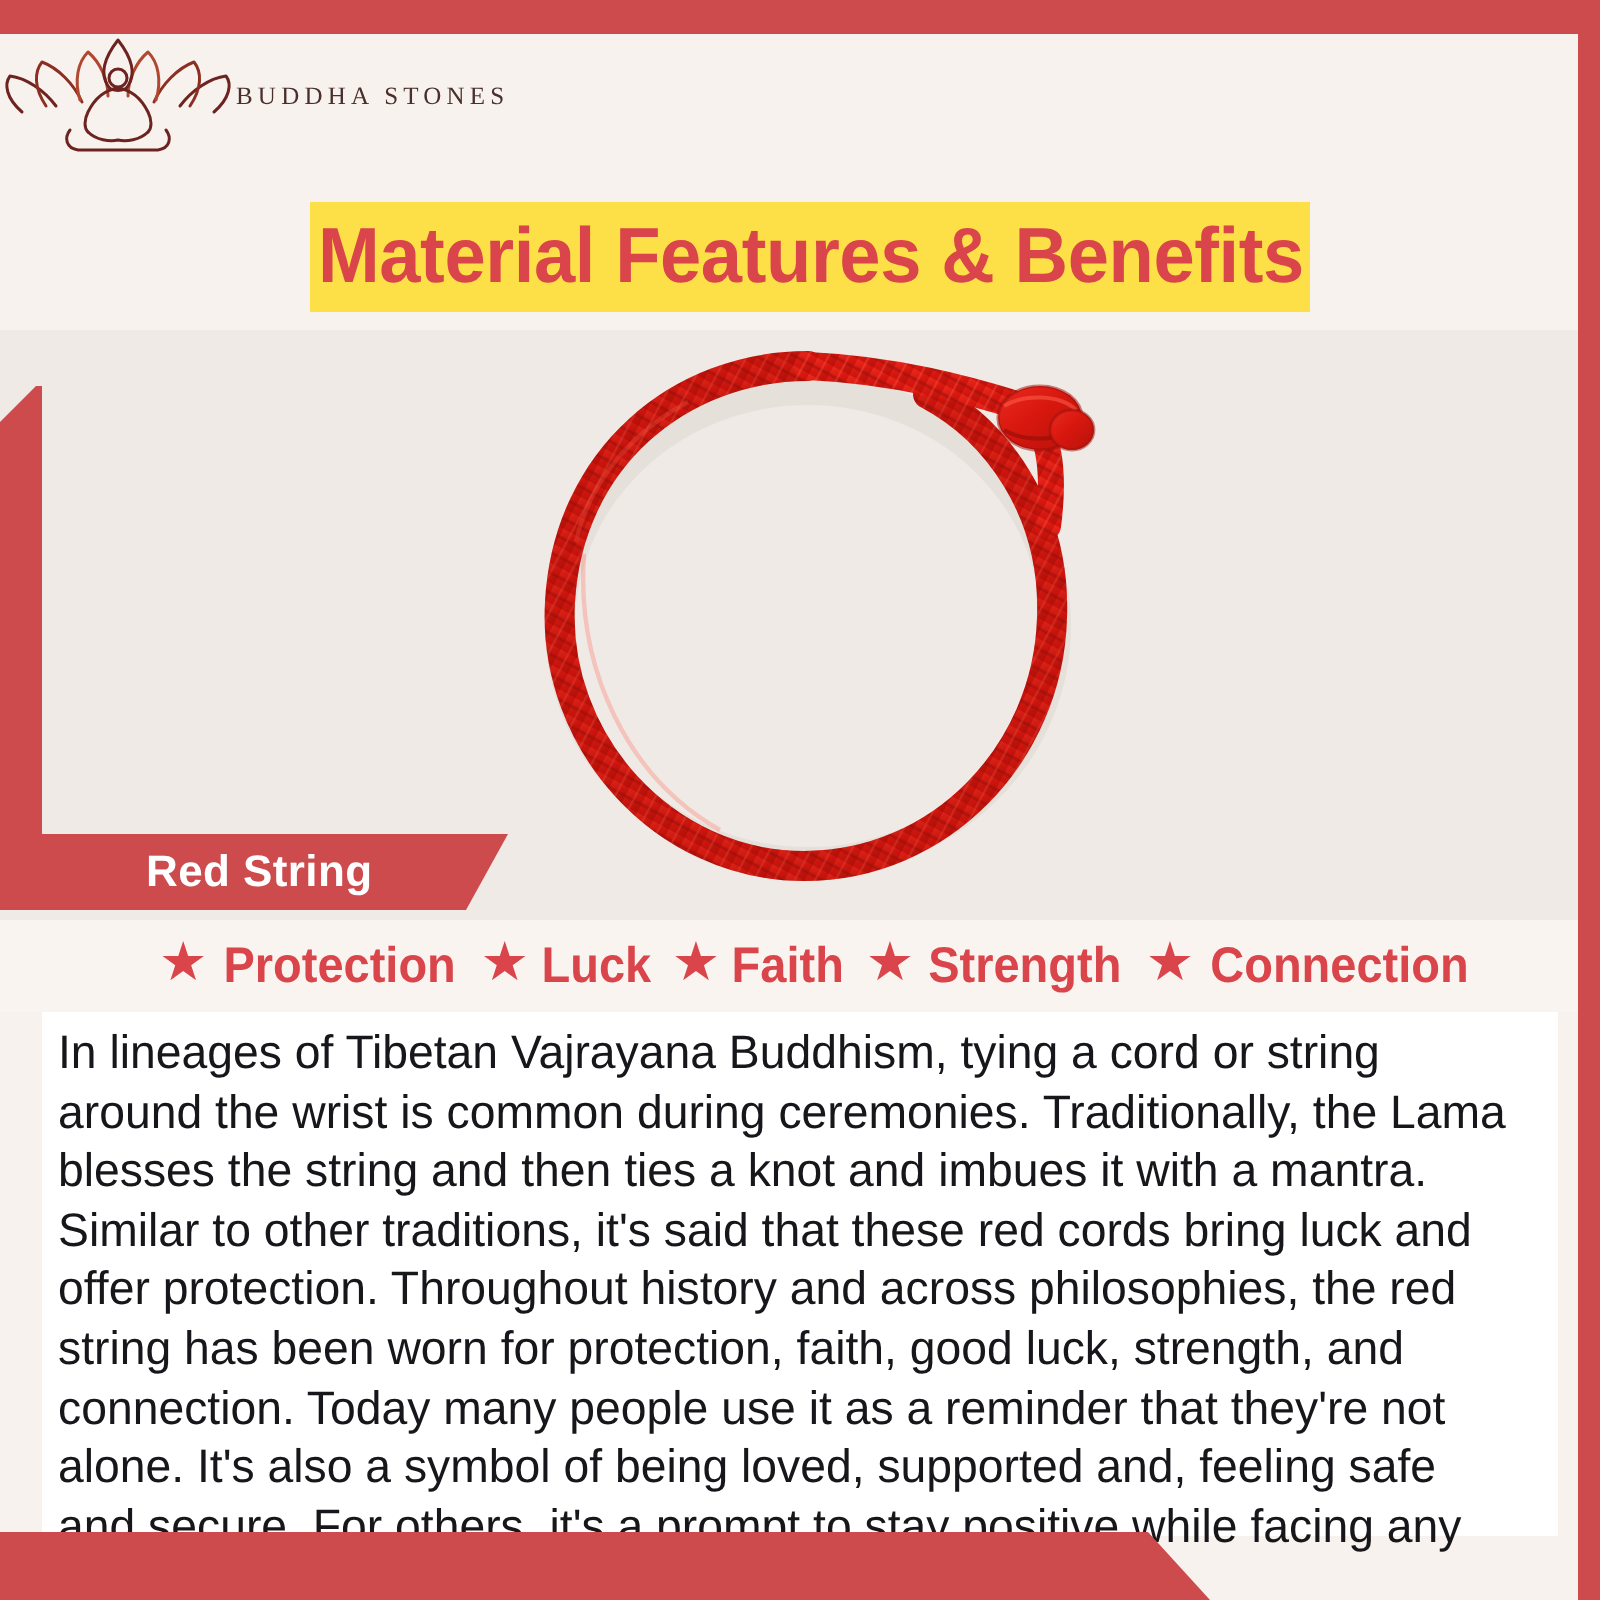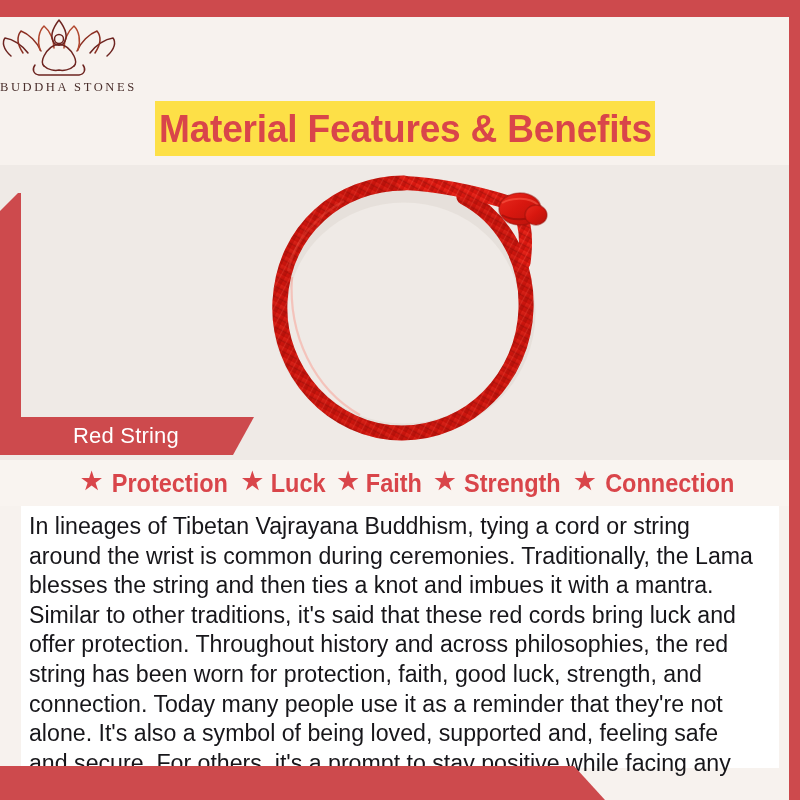--- a/index.html
+++ b/index.html
@@ -58,21 +58,22 @@
     left: 0; top: 17px;
     width: 800px; height: 82px;
     background: #f7f2ee;
     z-index: 3;
   }
   .logo {
     position: absolute;
     left: 0; top: 0;
     width: 800px;
     display: flex;
-    flex-direction: column;
+    flex-direction: row;
+    align-items: center;
   }
   .logo-mark {
     width: 118px;
     height: 62px;
     display: block;
   }
   .logo-word {
     margin-top: 1px;
     font-family: "Liberation Serif", serif;
     font-size: 12.5px;
@@ -125,21 +126,21 @@
     background: #cd4a4d;
     z-index: 7;
     clip-path: polygon(0 0, 100% 0, 212px 100%, 0 100%);
     display: flex;
     align-items: center;
   }
   .label-text {
     margin-left: 52px;
     color: #ffffff;
     font-family: "Liberation Sans Narrow", "Liberation Sans", sans-serif;
-    font-weight: normal;
+    font-weight: bold;
     font-size: 22px;
     letter-spacing: 0.2px;
   }
 
   
   .features-row {
     position: absolute;
     left: 0; top: 460px;
     width: 800px; height: 46px;
     background: #f9f4f0;

